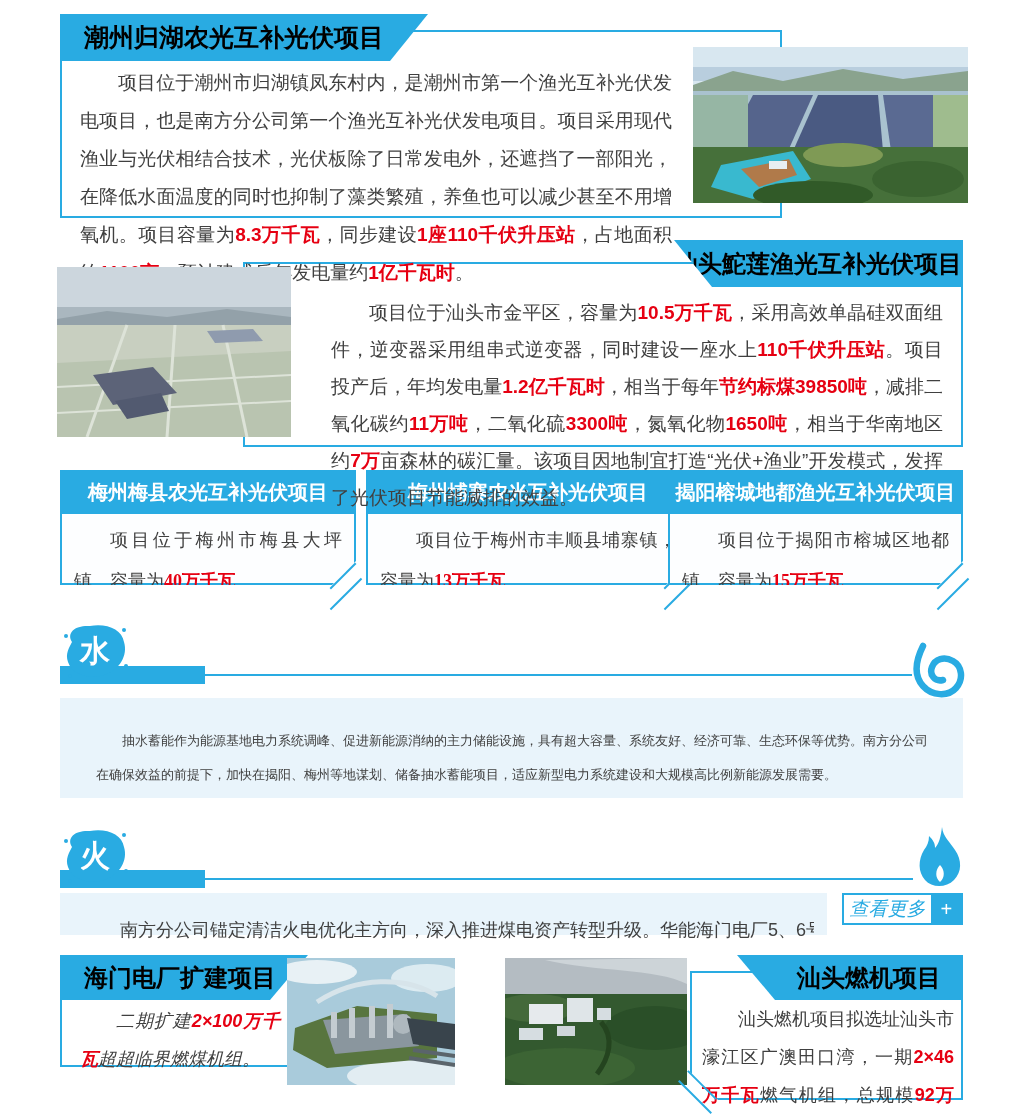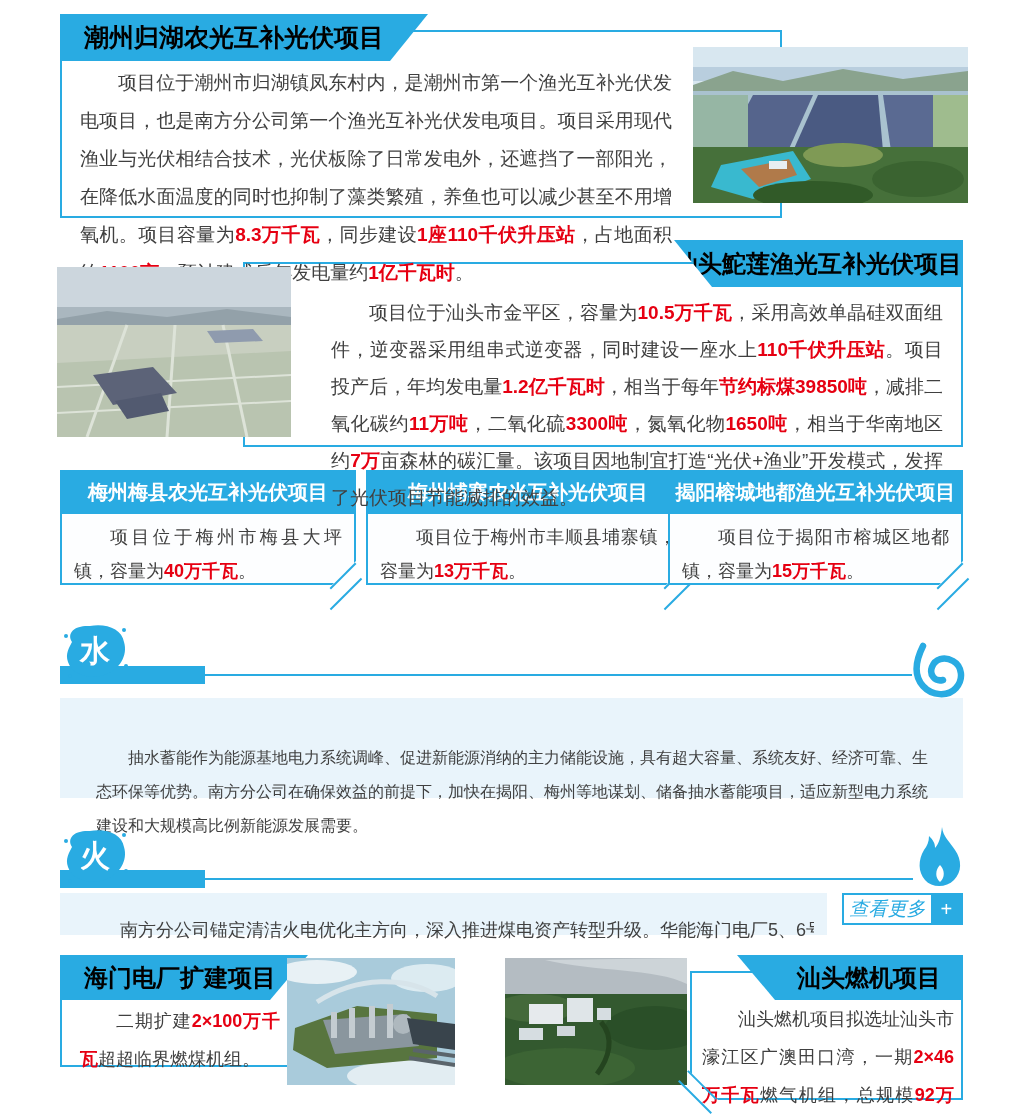--- a/index.html
+++ b/index.html
@@ -43,51 +43,51 @@
   .s2-photo{left:57px;top:267px;width:234px;height:170px;}
 
   
   .card{position:absolute;top:470px;height:115px;z-index:3;}
   .card .ctitle{position:absolute;left:0;top:0;width:100%;height:44px;background:var(--primary);
                 color:#fff;font-weight:bold;font-size:20px;line-height:44px;text-align:center;}
   .card .cbody{position:absolute;left:0;top:44px;width:100%;height:71px;background:#fdfeff;
                border:2px solid var(--primary);border-top:none;
                clip-path:polygon(0 0,100% 0,100% calc(100% - 24px),calc(100% - 24px) 100%,0 100%);}
   .card .cpara{position:absolute;left:12px;top:6px;width:calc(100% - 24px);font-size:18px;
-               line-height:34px;color:var(--text);text-indent:2em;text-align:justify;}
+               line-height:41px;color:var(--text);text-indent:2em;text-align:justify;font-family:Liberation Serif, serif;}
   .card .corner{width:36px;right:-5px;bottom:8px;transform:rotate(-45deg);}
   .card .tail{width:44px;right:-12px;bottom:-10px;transform:rotate(-45deg);}
   .card1{left:60px;width:296px;}
   .card2{left:366px;width:324px;}
   .card3{left:668px;width:295px;}
 
   
   .w-splash{left:62px;top:622px;}
   .w-bar{left:60px;top:666px;}
   .w-line{left:205px;top:674px;width:707px;}
   .w-drop{position:absolute;left:910px;top:641px;width:56px;height:58px;z-index:5;}
   .w-box{left:60px;top:698px;width:903px;height:100px;}
-  .w-para{left:96px;top:725px;width:832px;font-size:16px;line-height:34px;z-index:3;}
+  .w-para{left:96px;top:708px;width:832px;font-size:13px;line-height:34px;z-index:3;}
 
   
   .f-splash{left:62px;top:827px;}
   .f-bar{left:60px;top:870px;}
   .f-line{left:205px;top:878px;width:708px;}
   .f-flame{position:absolute;left:916px;top:826px;width:48px;height:66px;z-index:5;}
   .f-box{left:60px;top:893px;width:767px;height:42px;}
   .f-para{left:84px;top:901px;width:730px;font-size:18px;line-height:26px;white-space:nowrap;overflow:hidden;z-index:3;}
   .more-btn{position:absolute;left:842px;top:893px;width:121px;height:32px;background:#fff;
             border:2px solid var(--primary);display:flex;z-index:5;cursor:pointer;font-style:italic;}
   .more-label{flex:1;color:var(--primary);font-size:19px;line-height:28px;text-align:center;}
   .more-plus{width:30px;background:var(--primary);color:#fff;font-size:20px;line-height:28px;text-align:center;}
 
   
   .hm-title{left:60px;top:955px;width:248px;height:45px;line-height:45px;font-size:24px;}
   .hm-box{left:60px;top:971px;width:395px;height:96px;}
-  .hm-para{left:80px;top:986px;width:200px;font-size:18px;line-height:38px;}
+  .hm-para{left:80px;top:986px;width:200px;font-size:18px;line-height:38px;font-style:italic;}
   .hm-photo{left:287px;top:958px;width:168px;height:127px;}
 
   .st-photo{left:505px;top:958px;width:182px;height:127px;}
   .st-title{left:737px;top:955px;width:226px;height:45px;line-height:45px;font-size:24px;}
   .st-box{left:690px;top:971px;width:273px;height:129px;
           clip-path:polygon(0 0,100% 0,100% 100%,28px 100%,0 calc(100% - 28px));}
   .st-para{left:702px;top:984px;width:252px;font-size:18px;line-height:38px;}
   .st-corner{width:40px;left:682px;top:1084px;transform:rotate(45deg);}
   .st-tail{width:46px;left:672px;top:1096px;transform:rotate(45deg);}
 </style>

